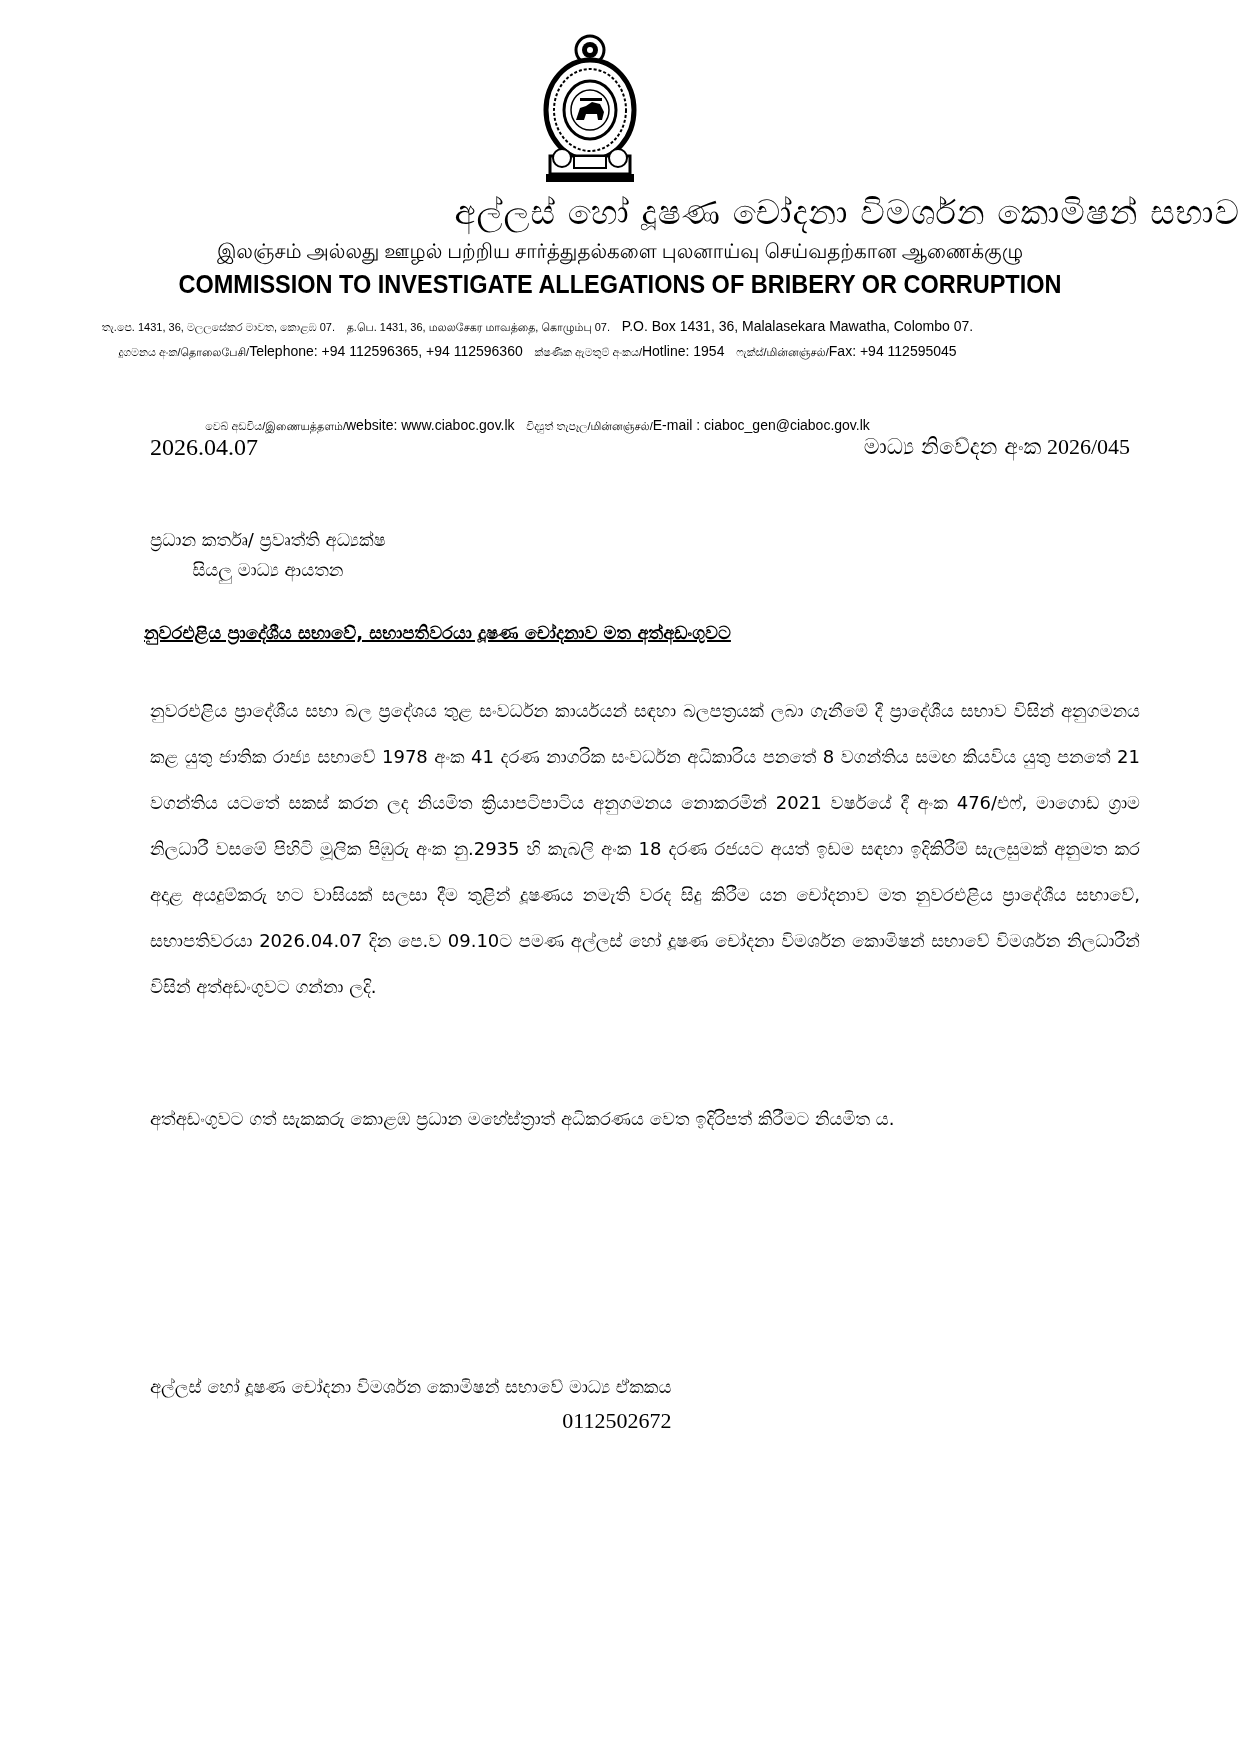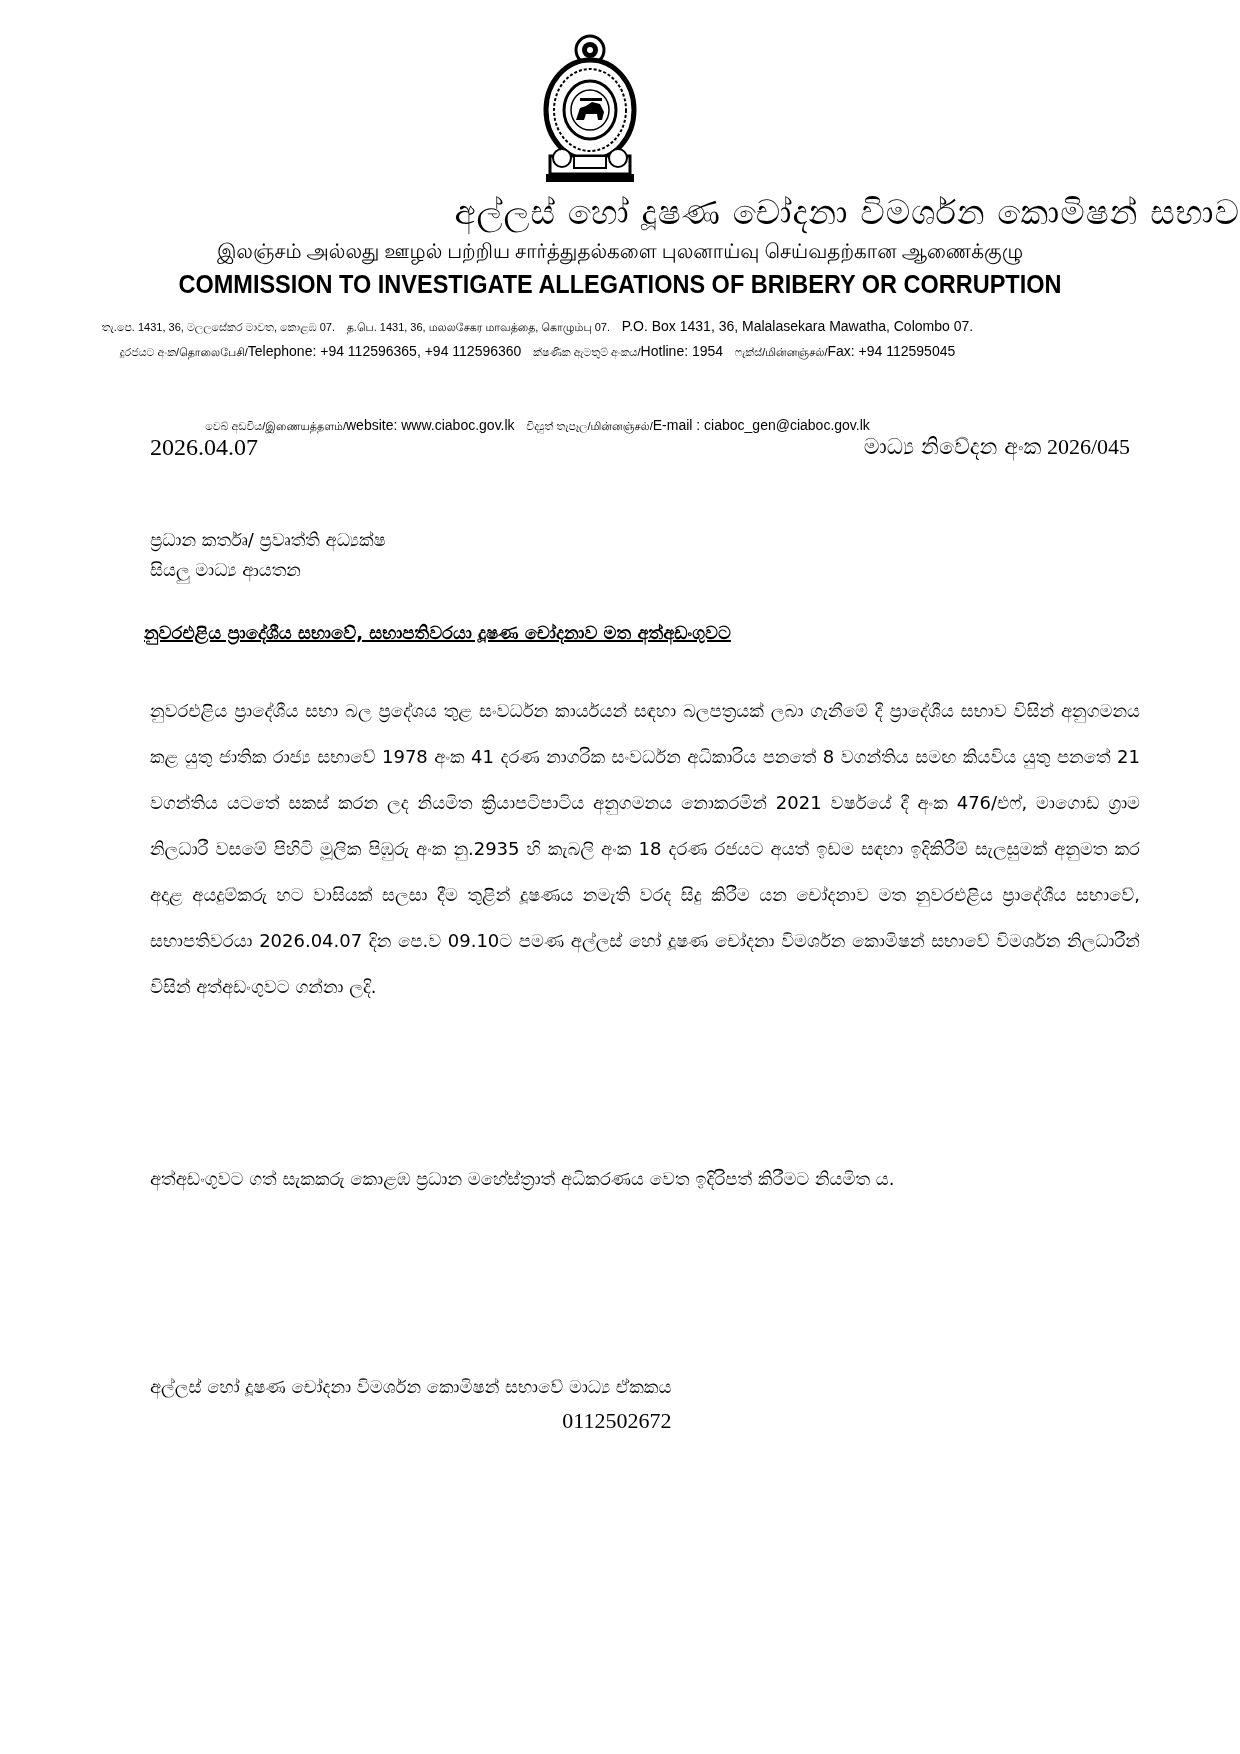--- a/index.html
+++ b/index.html
@@ -11,30 +11,30 @@
     .hdr-ta { position: absolute; left: 0; width: 1240px; top: 238px; text-align: center;
       font-family: Liberation Serif, serif; font-size: 20px; line-height: 26px; }
     .hdr-en { position: absolute; left: 0; width: 1240px; top: 268px; text-align: center;
       font-family: "Liberation Sans", sans-serif; font-weight: bold; font-size: 25px;
       line-height: 32px; transform: scaleX(0.94); transform-origin: center; }
     .contact { position: absolute; left: 0; width: 1075px; text-align: center;
       font-family: "Liberation Sans", sans-serif; font-size: 14px; line-height: 20px; white-space: nowrap; }
     .contact .small { font-size: 11px; }
     .c1 { top: 316px; } .c2 { top: 341px; } .c3 { top: 367px; margin-top: 48px; }
     .serif { font-family: "Liberation Serif", serif; }
-    .si { font-family: "DejaVu Sans", sans-serif; }
+    .si { font-family: "DejaVu Sans", sans-serif; text-align: center; }
     .date { position: absolute; left: 150px; top: 434px; font-size: 24px; }
     .ref { position: absolute; right: 110px; top: 434px; font-size: 22px; }
     .addr { position: absolute; left: 150px; top: 525px; font-size: 18px; line-height: 30px; }
     .title { position: absolute; left: 144px; top: 622px; font-size: 18px; font-weight: bold;
       text-decoration: underline; text-decoration-thickness: 2px; }
     .para { position: absolute; left: 150px; width: 990px; font-size: 18px; line-height: 46px;
       text-align: justify; }
     .p1 { top: 688px; }
-    .p2 { top: 1156px; }
+    .p2 { top: 1096px; }
     .sig { position: absolute; left: 150px; top: 1370px; font-size: 18px; line-height: 34px; }
     .sig .phone { font-family: "Liberation Serif", serif; font-size: 22px; text-align: right; }
   </style>
 </head>
 <body>
 
 <div class="page">
 
   <svg class="emblem" viewBox="0 0 100 160">
     <circle cx="50" cy="22" r="14" fill="#fff" stroke="#000" stroke-width="3"></circle>
@@ -59,21 +59,21 @@
 
   <div class="contact c1">
     <span class="small">තැ.පෙ. 1431, 36, මලලසේකර මාවත, කොළඹ 07.</span>
     &nbsp;
     <span class="small">த.பெ. 1431, 36, மலலசேகர மாவத்தை, கொழும்பு 07.</span>
     &nbsp;
     <span>P.O. Box 1431, 36, Malalasekara Mawatha, Colombo 07.</span>
   </div>
 
   <div class="contact c2">
-    <span class="small">දුරජයට අංක/தொலைபேசி/</span><span>Telephone:</span>
+    <span class="small">දුගමනය අංක/தொலைபேசி/</span><span>Telephone:</span>
     <span>+94 112596365, +94 112596360</span>
     &nbsp;
     <span class="small">ක්ෂණික ඇමතුම් අංකය/</span><span>Hotline:</span>
     <span>1954</span>
     &nbsp;
     <span class="small">ෆැක්ස්/மின்னஞ்சல்/</span><span>Fax:</span>
     <span>+94 112595045</span>
   </div>
 
   <div class="contact c3">

